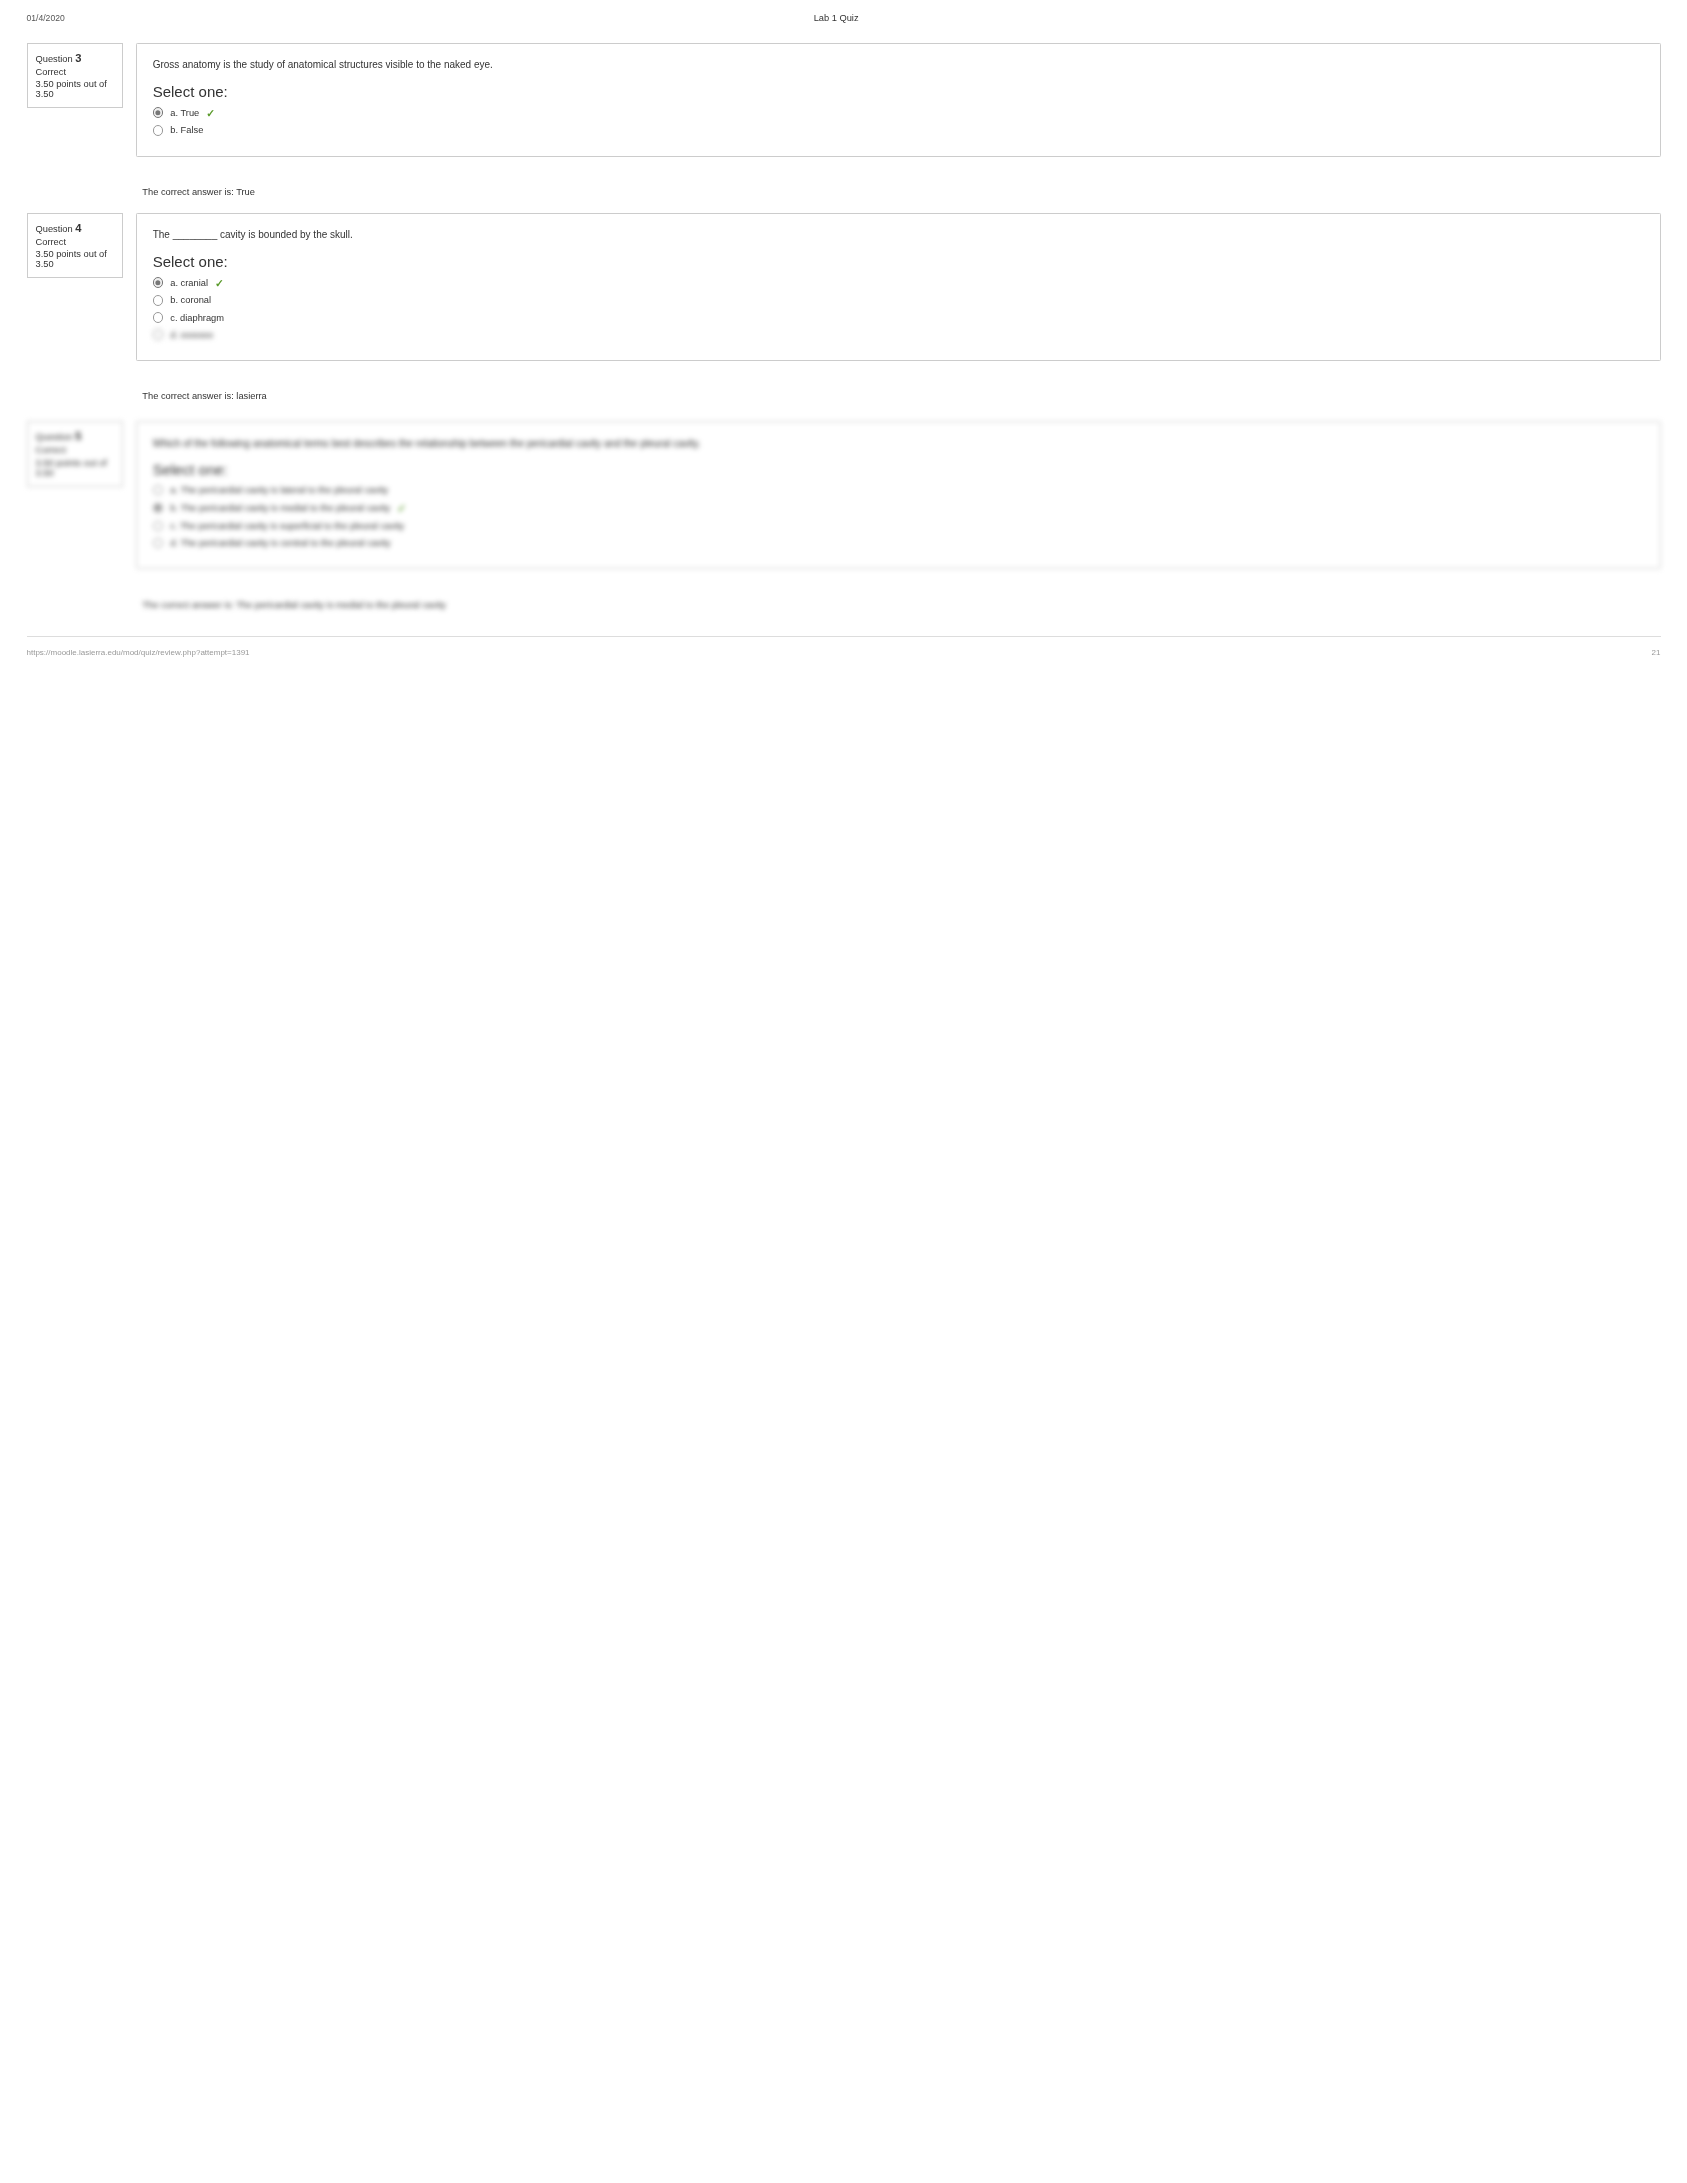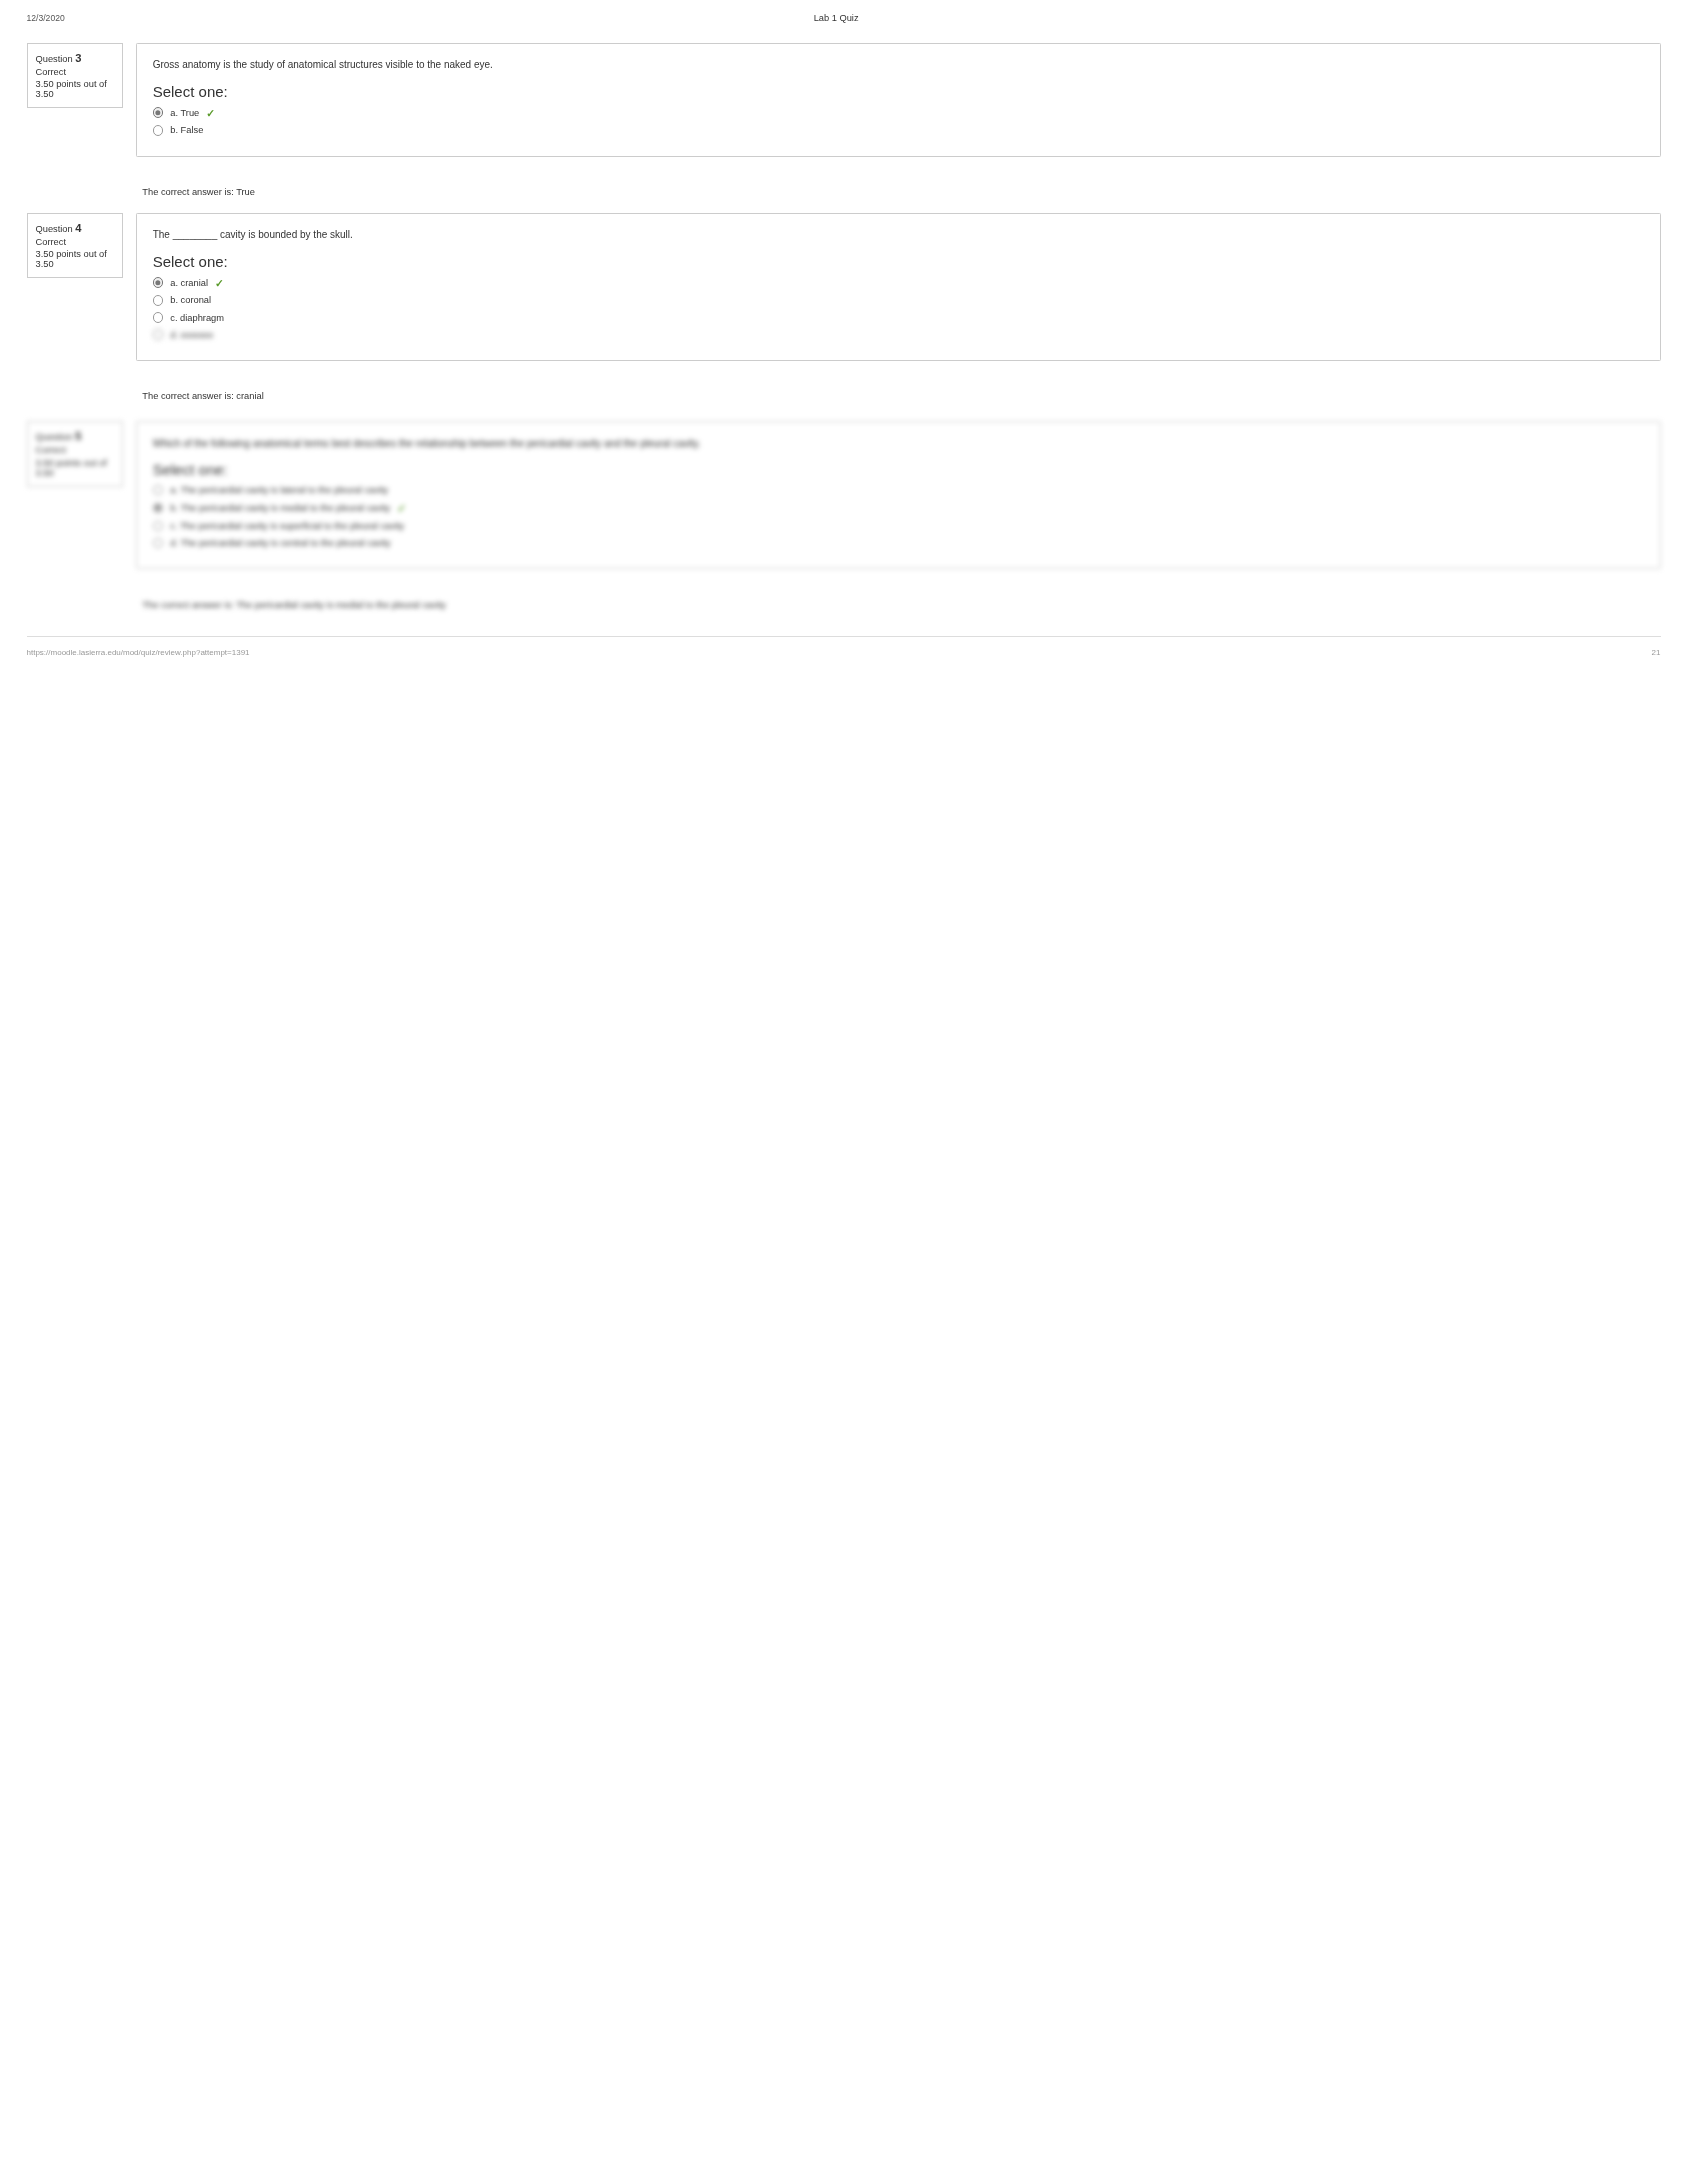--- a/index.html
+++ b/index.html
@@ -165,21 +165,21 @@
 
     .footer-page {
       font-size: 8px;
       color: #999;
     }
   </style>
 </head>
 <body>
 
 <div class="page-header">
-  <span class="page-date">12/3/2020</span>
+  <span class="page-date">01/4/2020</span>
   <span class="page-title">Lab 1 Quiz</span>
   <span style="min-width:53px;"></span>
 </div>
 
 <div id="questions-container">
     <div class="question-block">
       <div class="question-sidebar">
     <div class="q-label">
       Question <strong>3</strong>
     </div>
@@ -241,21 +241,21 @@
       <div class="answer-option blurred">
         <span class="radio-circle"></span>
         <span>d. xxxxxxx</span>
 
       </div>
 
   </div>
     </div>
     <div style="display: flex; gap: 13.2px; margin-bottom: 20px;">
       <div style="min-width: 96px; max-width: 96px;"></div>
-      <div class="correct-answer-text">The correct answer is: cranial</div>
+      <div class="correct-answer-text">The correct answer is: lasierra</div>
     </div>
     <div class="question-block blurred">
       <div class="question-sidebar">
     <div class="q-label">
       Question <strong>5</strong>
     </div>
     <div class="q-status">Correct</div>
     <div class="q-points">3.50 points out of<br>3.50</div>
   </div>
       <div class="question-main">

